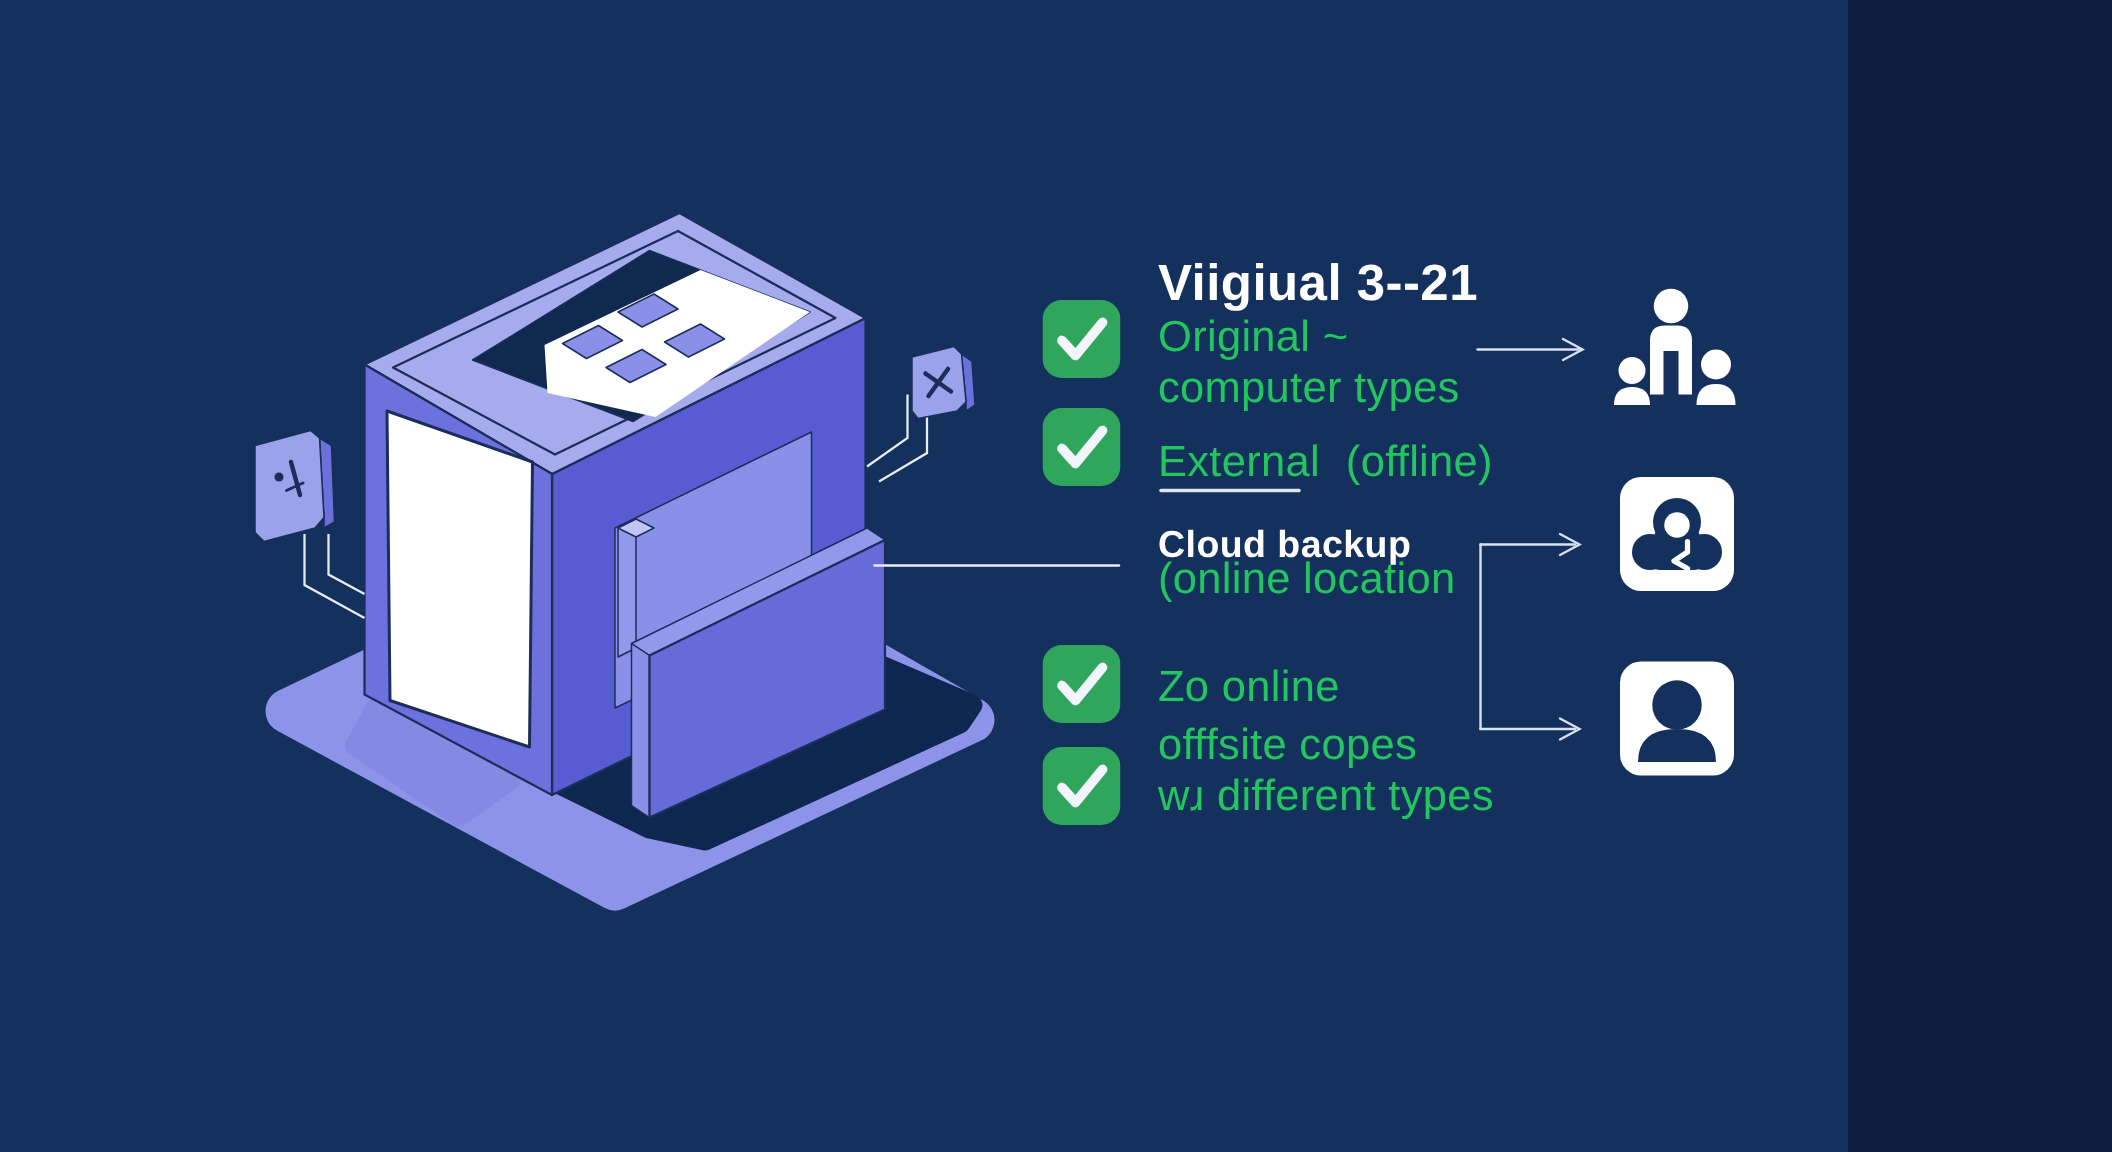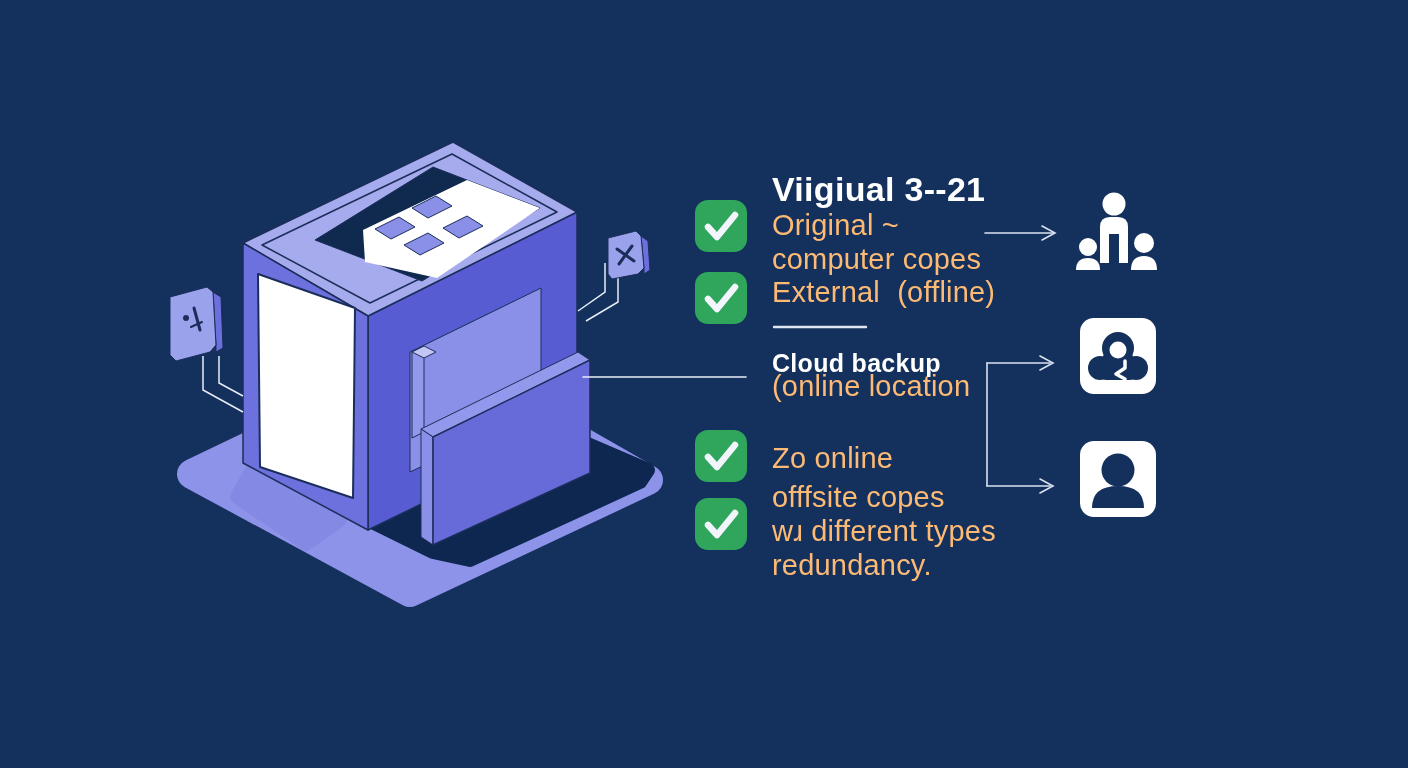--- a/index.html
+++ b/index.html
@@ -1,23 +1,23 @@
 <!DOCTYPE html>
 <html><head>
 <meta charset="utf-8">
 <style>
   html,body { margin:0; padding:0; background:#0c1f3f; }
   .canvas {
-    position:relative; width:1408px; height:768px; overflow:hidden;
+    position:relative; width:1232px; height:768px; overflow:hidden;
     background:#14305C;
     font-family:"Liberation Sans", sans-serif;
   }
   svg { display:block; }
   .illustration-svg { position:absolute; left:0; top:0; }
-  .txt { position:absolute; color:#fdba74; font-size:29px; line-height:1.15; white-space:pre; letter-spacing:0.2px; }
+  .txt { position:absolute; color:#22c55e; font-size:29px; line-height:1.15; white-space:pre; letter-spacing:0.2px; }
   .txt.title { color:#FFFFFF; font-weight:700; font-size:34px; letter-spacing:0.3px; }
   .txt.subtitle { color:#FFFFFF; font-weight:700; font-size:25px; letter-spacing:0.3px; }
   .txt.gap { word-spacing:9px; }
   .check { position:absolute; width:52px; height:52px; }
   .check rect { fill:#2FA65B; }
   .icon-abs { position:absolute; }
 </style>
 </head>
 <body>
 
@@ -117,30 +117,29 @@
     <rect x="0" y="0" width="52" height="52" rx="13" fill="#2FA65B"></rect>
     <polyline points="13,27 22,37 40,15" fill="none" stroke="#F2F6FC" stroke-width="6.5" stroke-linecap="round" stroke-linejoin="round"></polyline>
   </svg>
   <svg class="check" style="left:695px; top:498px;" viewBox="0 0 52 52">
     <rect x="0" y="0" width="52" height="52" rx="13" fill="#2FA65B"></rect>
     <polyline points="13,27 22,37 40,15" fill="none" stroke="#F2F6FC" stroke-width="6.5" stroke-linecap="round" stroke-linejoin="round"></polyline>
   </svg>
 
   <div class="txt title" style="left:772px; top:170px;">Viigiual 3--21</div>
   <div class="txt" style="left:772px; top:209px;">Original ~</div>
-  <div class="txt" style="left:772px; top:243px;">computer copes</div>
-  <div class="txt gap" style="left:772px; top:276px;">External (offline)</div>
+  <div class="txt" style="left:772px; top:243px;">computer types</div>
+  <div class="txt gap" style="left:772px; top:292px;">External (offline)</div>
 
   <div class="txt subtitle" style="left:772px; top:349px;">Cloud backup</div>
   <div class="txt" style="left:772px; top:370px;">(online location</div>
 
   <div class="txt" style="left:772px; top:442px;">Zo online</div>
   <div class="txt" style="left:772px; top:515px;">wɹ different types</div>
   <div class="txt" style="left:772px; top:481px;">offfsite copes</div>
-  <div class="txt" style="left:772px; top:549px;">redundancy.</div>
 
   <svg class="icon-abs" style="left:1070px; top:186px;" width="92" height="90" viewBox="0 0 92 90">
     <g fill="#FFFFFF">
       <circle cx="44" cy="18" r="11.5"></circle>
       <path d="M30,77 V41 Q30,31 40,31 H48 Q58,31 58,41 V77 H49 V48 H39 V77 Z"></path>
       <circle cx="18" cy="61" r="9"></circle>
       <path d="M6,84 Q6,72 18,72 Q30,72 30,84 Z"></path>
       <circle cx="74" cy="57" r="10"></circle>
       <path d="M61,84 Q61,70 74,70 Q87,70 87,84 Z"></path>
     </g>

